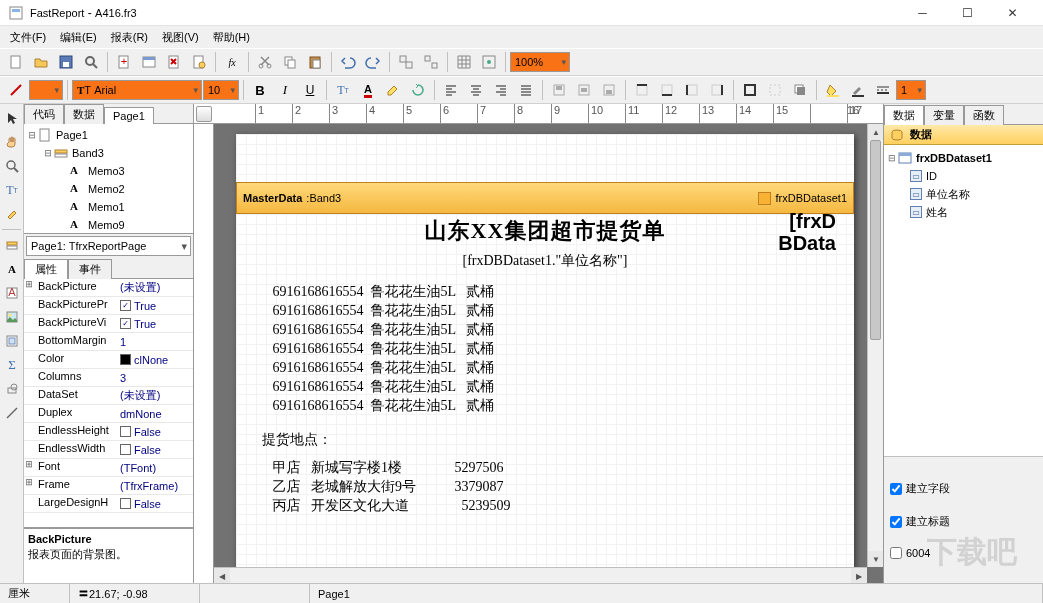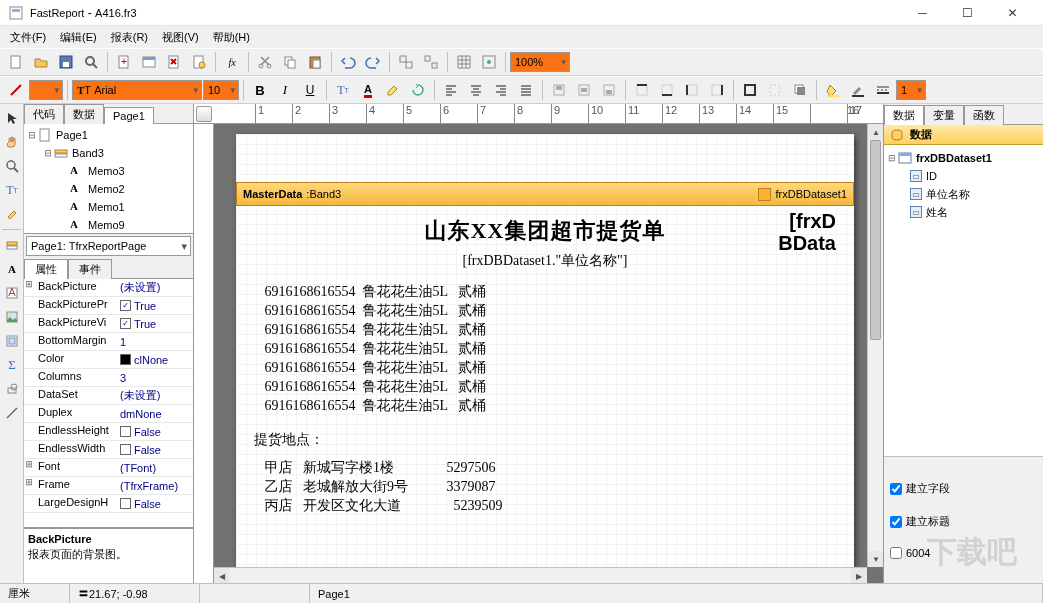--- a/index.html
+++ b/index.html
@@ -42,28 +42,28 @@
 .propdesc b{display:block;margin-bottom:2px}
 .center{flex:1;display:flex;flex-direction:column;overflow:hidden}
 .ruler-h{height:20px;background:#fff;border-bottom:1px solid #999;position:relative;font-size:9px;color:#555}
 .ruler-h .tick{position:absolute;top:0;height:100%;border-left:1px solid #888;padding-left:2px}
 .ruler-h .grip{position:absolute;top:2px;width:16px;height:16px;background:linear-gradient(#fff,#ddd);border:1px solid #999;border-radius:2px}
 .canvaswrap{flex:1;display:flex;overflow:hidden}
 .ruler-v{width:20px;background:#fff;border-right:1px solid #999;position:relative}
 .canvas{flex:1;background:#727272;overflow:auto;position:relative}
 .page{position:absolute;left:22px;top:10px;width:618px;height:560px;background:#fff;box-shadow:2px 2px 6px rgba(0,0,0,.5)}
 .page::before{content:"";position:absolute;inset:0;background-image:linear-gradient(#f2f2f2 1px,transparent 1px),linear-gradient(90deg,#f2f2f2 1px,transparent 1px);background-size:10px 10px}
-.bandhead{position:absolute;left:0;right:0;top:48px;height:24px;background:linear-gradient(#ffd87a,#f5b840);border:1px solid #c08020;display:flex;align-items:center;padding:6px 6px;font-size:11px}
+.bandhead{position:absolute;left:0;right:0;top:48px;height:32px;background:linear-gradient(#ffd87a,#f5b840);border:1px solid #c08020;display:flex;align-items:center;padding:6px 6px;font-size:11px}
 .bandhead b{font-weight:bold;margin-right:4px}
 .bandhead .ds{margin-left:auto;display:flex;align-items:center;gap:4px}
 .dsicon{width:13px;height:13px;background:#f9b233;border:1px solid #c08020}
 .reportbody{position:absolute;left:0;right:0;top:68px;padding:8px 18px;color:#000}
 .rtitle{text-align:center;font:bold 22px "SimSun",serif;letter-spacing:1px;margin:6px 0}
 .rsub{text-align:center;font:14px "SimSun",serif;margin:2px 0}
-.rline{font:14px "SimSun",serif;white-space:pre;margin:1px 0}
+.rline{font:14px "SimSun",serif;white-space:pre;margin:1px 8px}
 .rfield{position:absolute;right:18px;top:8px;font:bold 20px Arial;text-align:right;line-height:22px}
 .rightpanel{width:160px;display:flex;flex-direction:column;border-left:1px solid #999}
 .rtabs{display:flex;background:#f0f0f0;border-bottom:1px solid #999}
 .rtab{padding:2px 8px;border:1px solid #999;border-bottom:none;background:#f0f0f0;position:relative;top:1px;font-size:11px}
 .rtab.active{background:#fff}
 .dataheader{background:linear-gradient(#ffe9a8,#ffd060);height:20px;display:flex;align-items:center;padding:0 6px;font-weight:bold;border-bottom:1px solid #c0a030}
 .dataheader .cyl{width:14px;height:14px;margin-right:6px}
 .datatree{flex:1;background:#fff;padding:4px;overflow:auto}
 .dti{display:flex;align-items:center;height:18px}
 .dti .sq{width:12px;height:12px;border:1px solid #6080b0;background:#e6eef8;margin-right:4px;display:flex;align-items:center;justify-content:center;font-size:8px;color:#406090}

